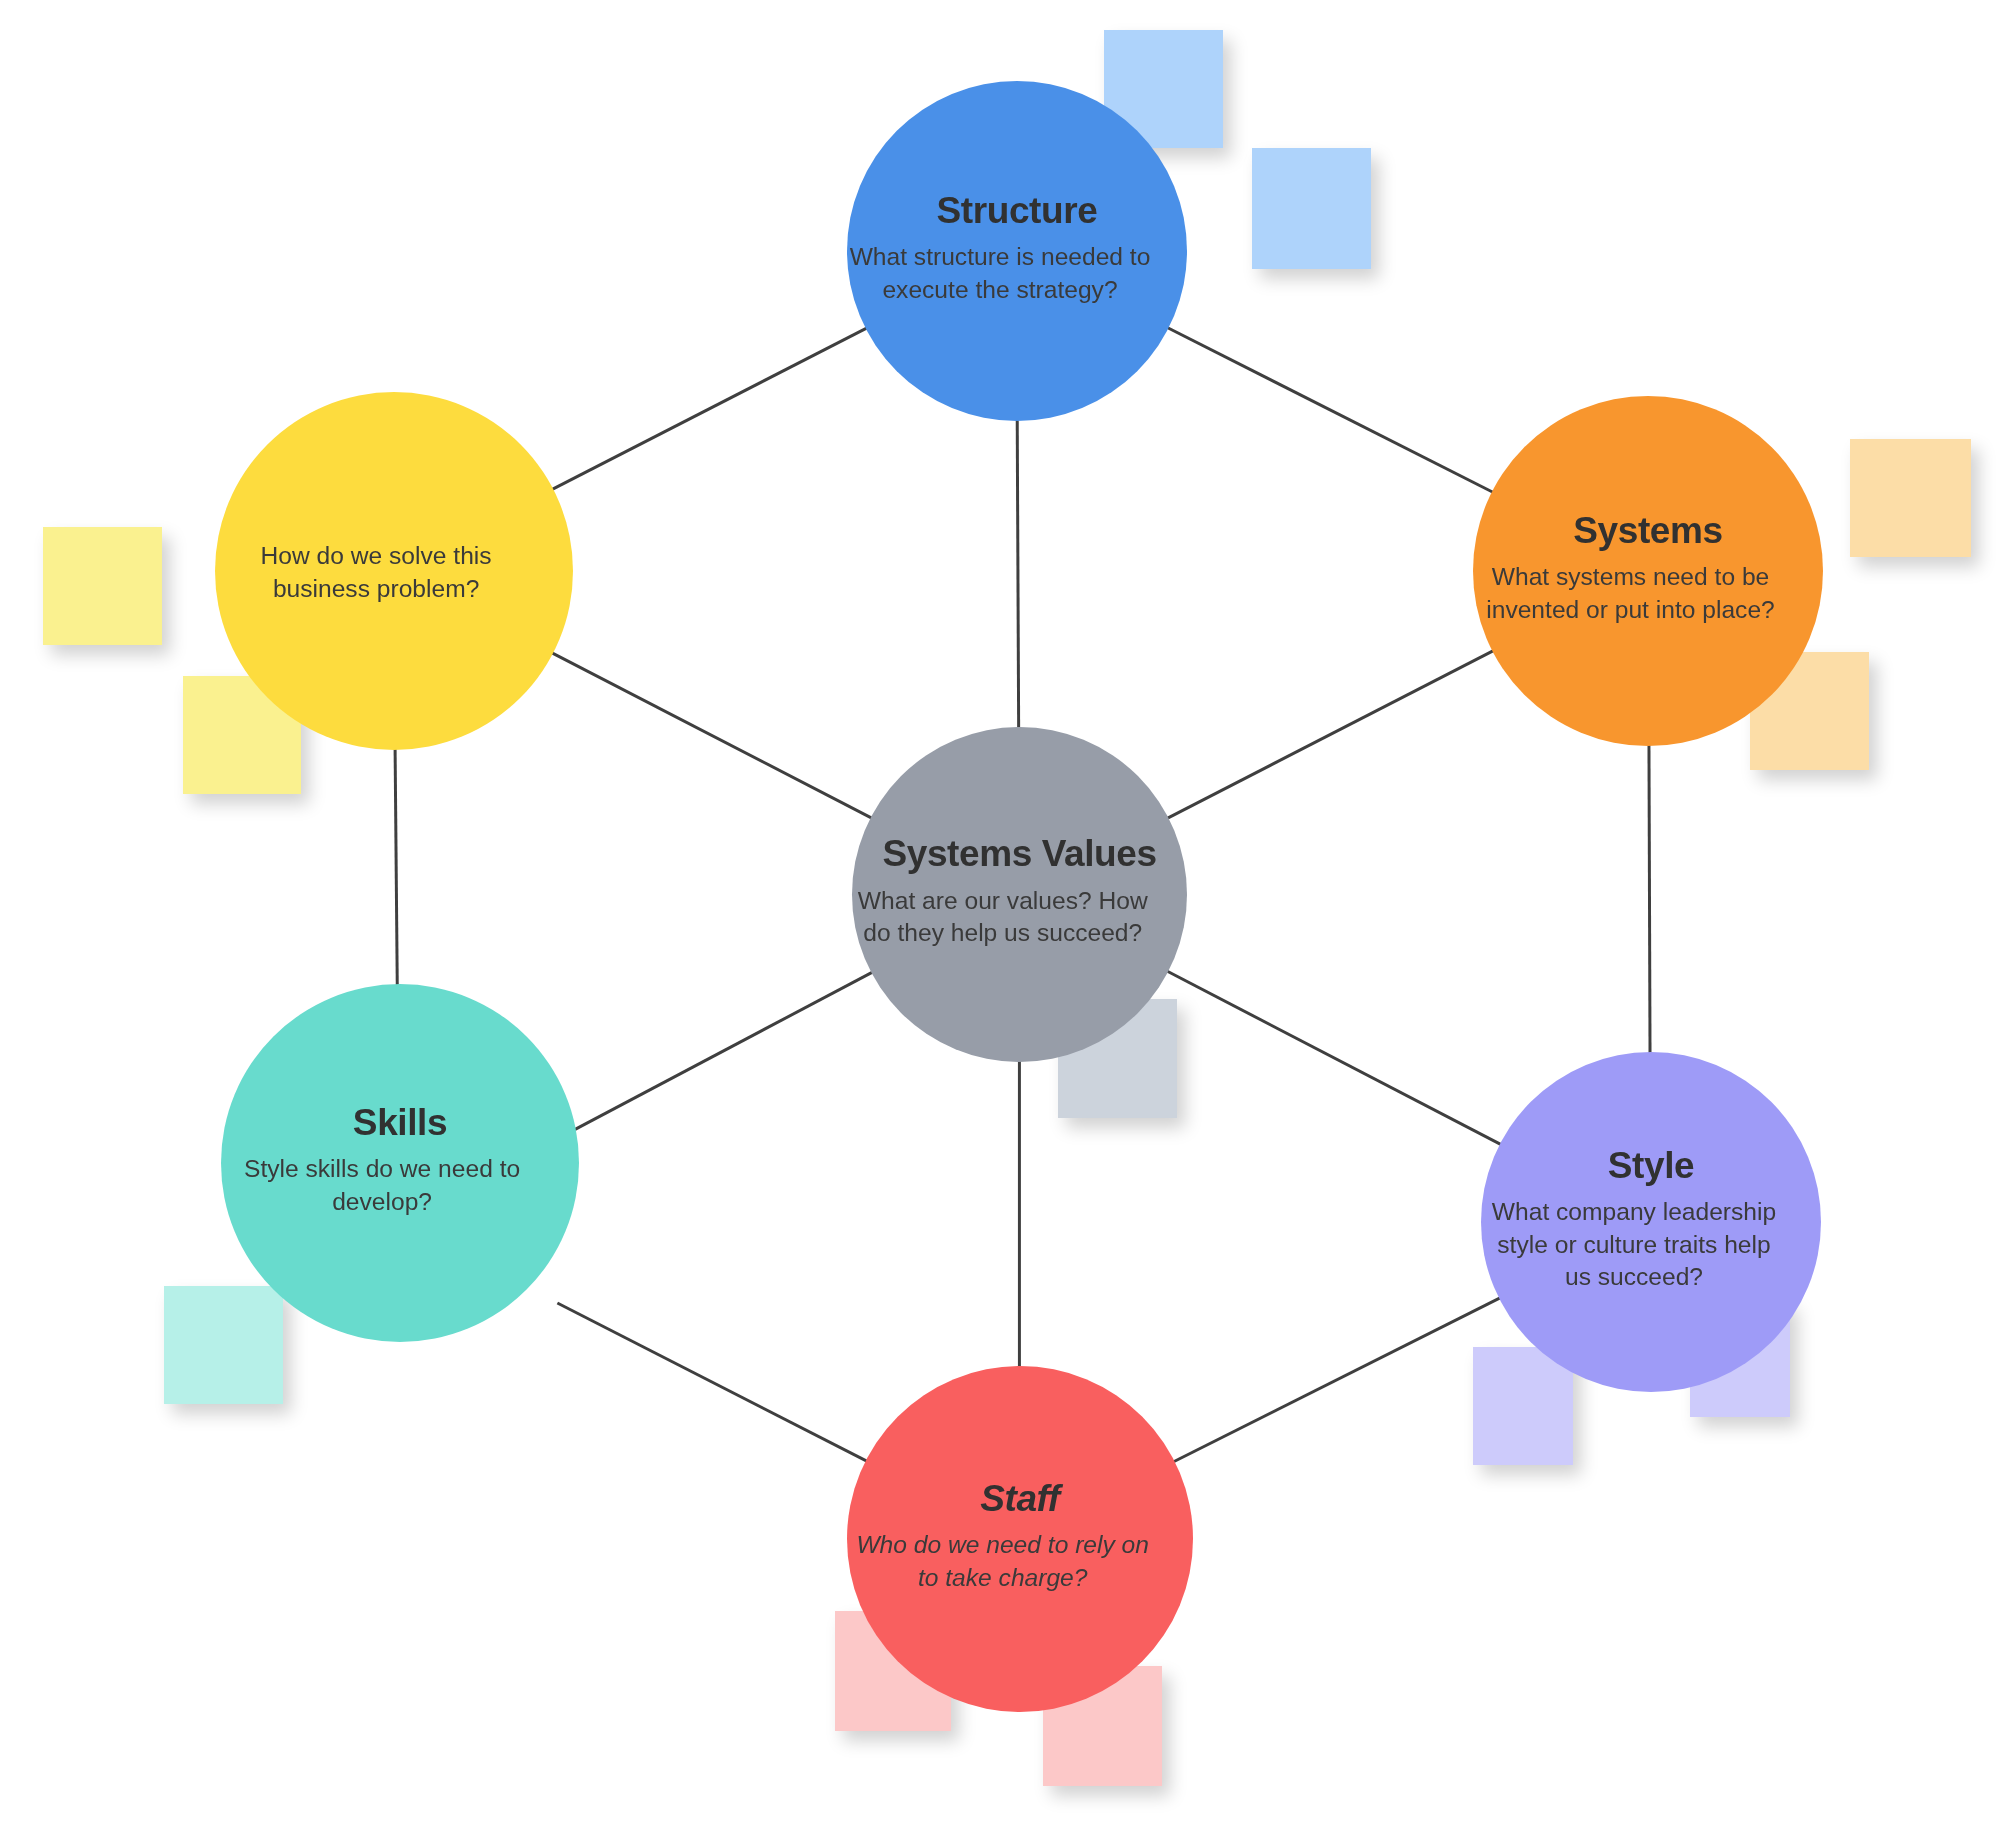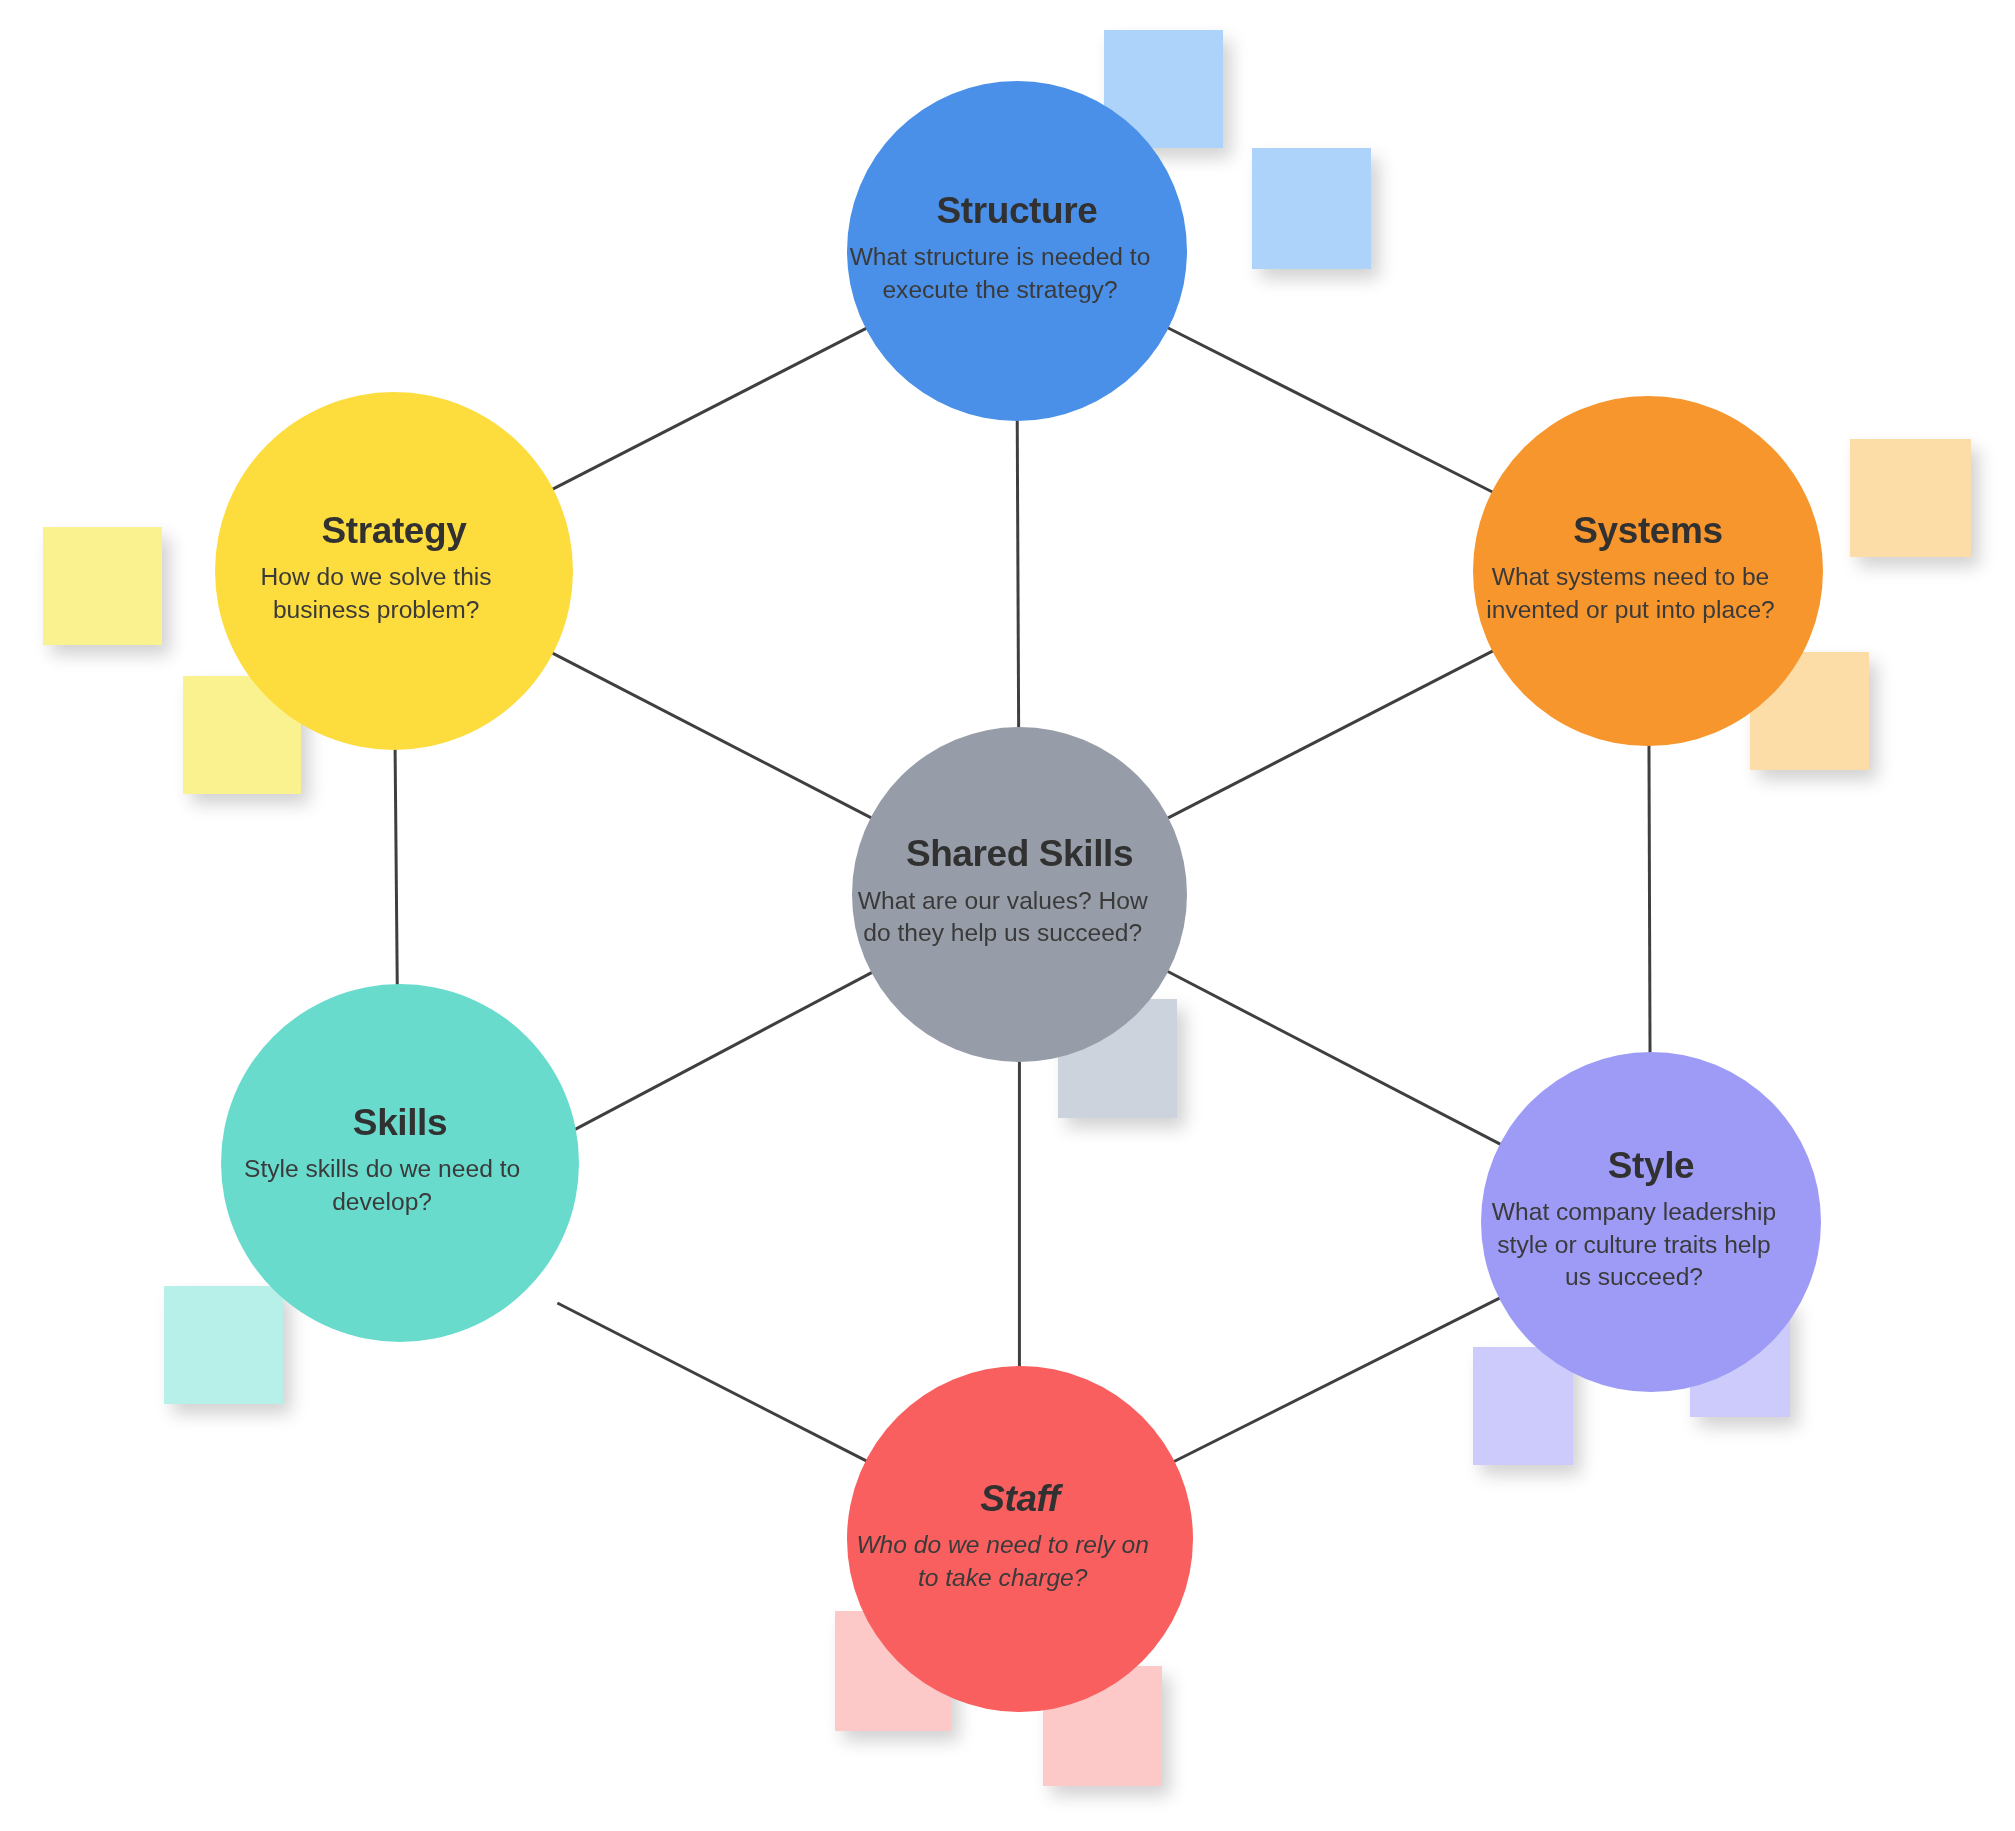--- a/index.html
+++ b/index.html
@@ -81,33 +81,32 @@
     </div>
   <div id="nodes-layer">
       <div class="node" style="left: 847px; top: 81px; width: 340px; height: 340px; background: rgb(74, 144, 232);">
         <div class="node-inner">
           <div class="node-title">Structure</div>
           <div class="node-desc">What structure is needed to execute the strategy?</div>
         </div>
       </div>
       <div class="node" style="left: 215px; top: 392px; width: 358px; height: 358px; background: rgb(253, 220, 62);">
         <div class="node-inner">
-          <div class="node-title">Strategy</div>
           <div class="node-desc">How do we solve this business problem?</div>
         </div>
       </div>
       <div class="node" style="left: 1473px; top: 396px; width: 350px; height: 350px; background: rgb(248, 150, 46); align-items: center;">
         <div class="node-inner">
           <div class="node-title">Systems</div>
           <div class="node-desc">What systems need to be invented or put into place?</div>
         </div>
       </div>
       <div class="node" style="left: 852px; top: 727px; width: 335px; height: 335px; background: rgb(151, 157, 168);">
         <div class="node-inner">
-          <div class="node-title">Shared Skills</div>
+          <div class="node-title">Systems Values</div>
           <div class="node-desc">What are our values? How do they help us succeed?</div>
         </div>
       </div>
       <div class="node" style="left: 221px; top: 984px; width: 358px; height: 358px; background: rgb(104, 219, 205);">
         <div class="node-inner">
           <div class="node-title">Skills</div>
           <div class="node-desc">Style skills do we need to develop?</div>
         </div>
       </div>
       <div class="node" style="left: 1481px; top: 1052px; width: 340px; height: 340px; background: rgb(158, 155, 247);">

